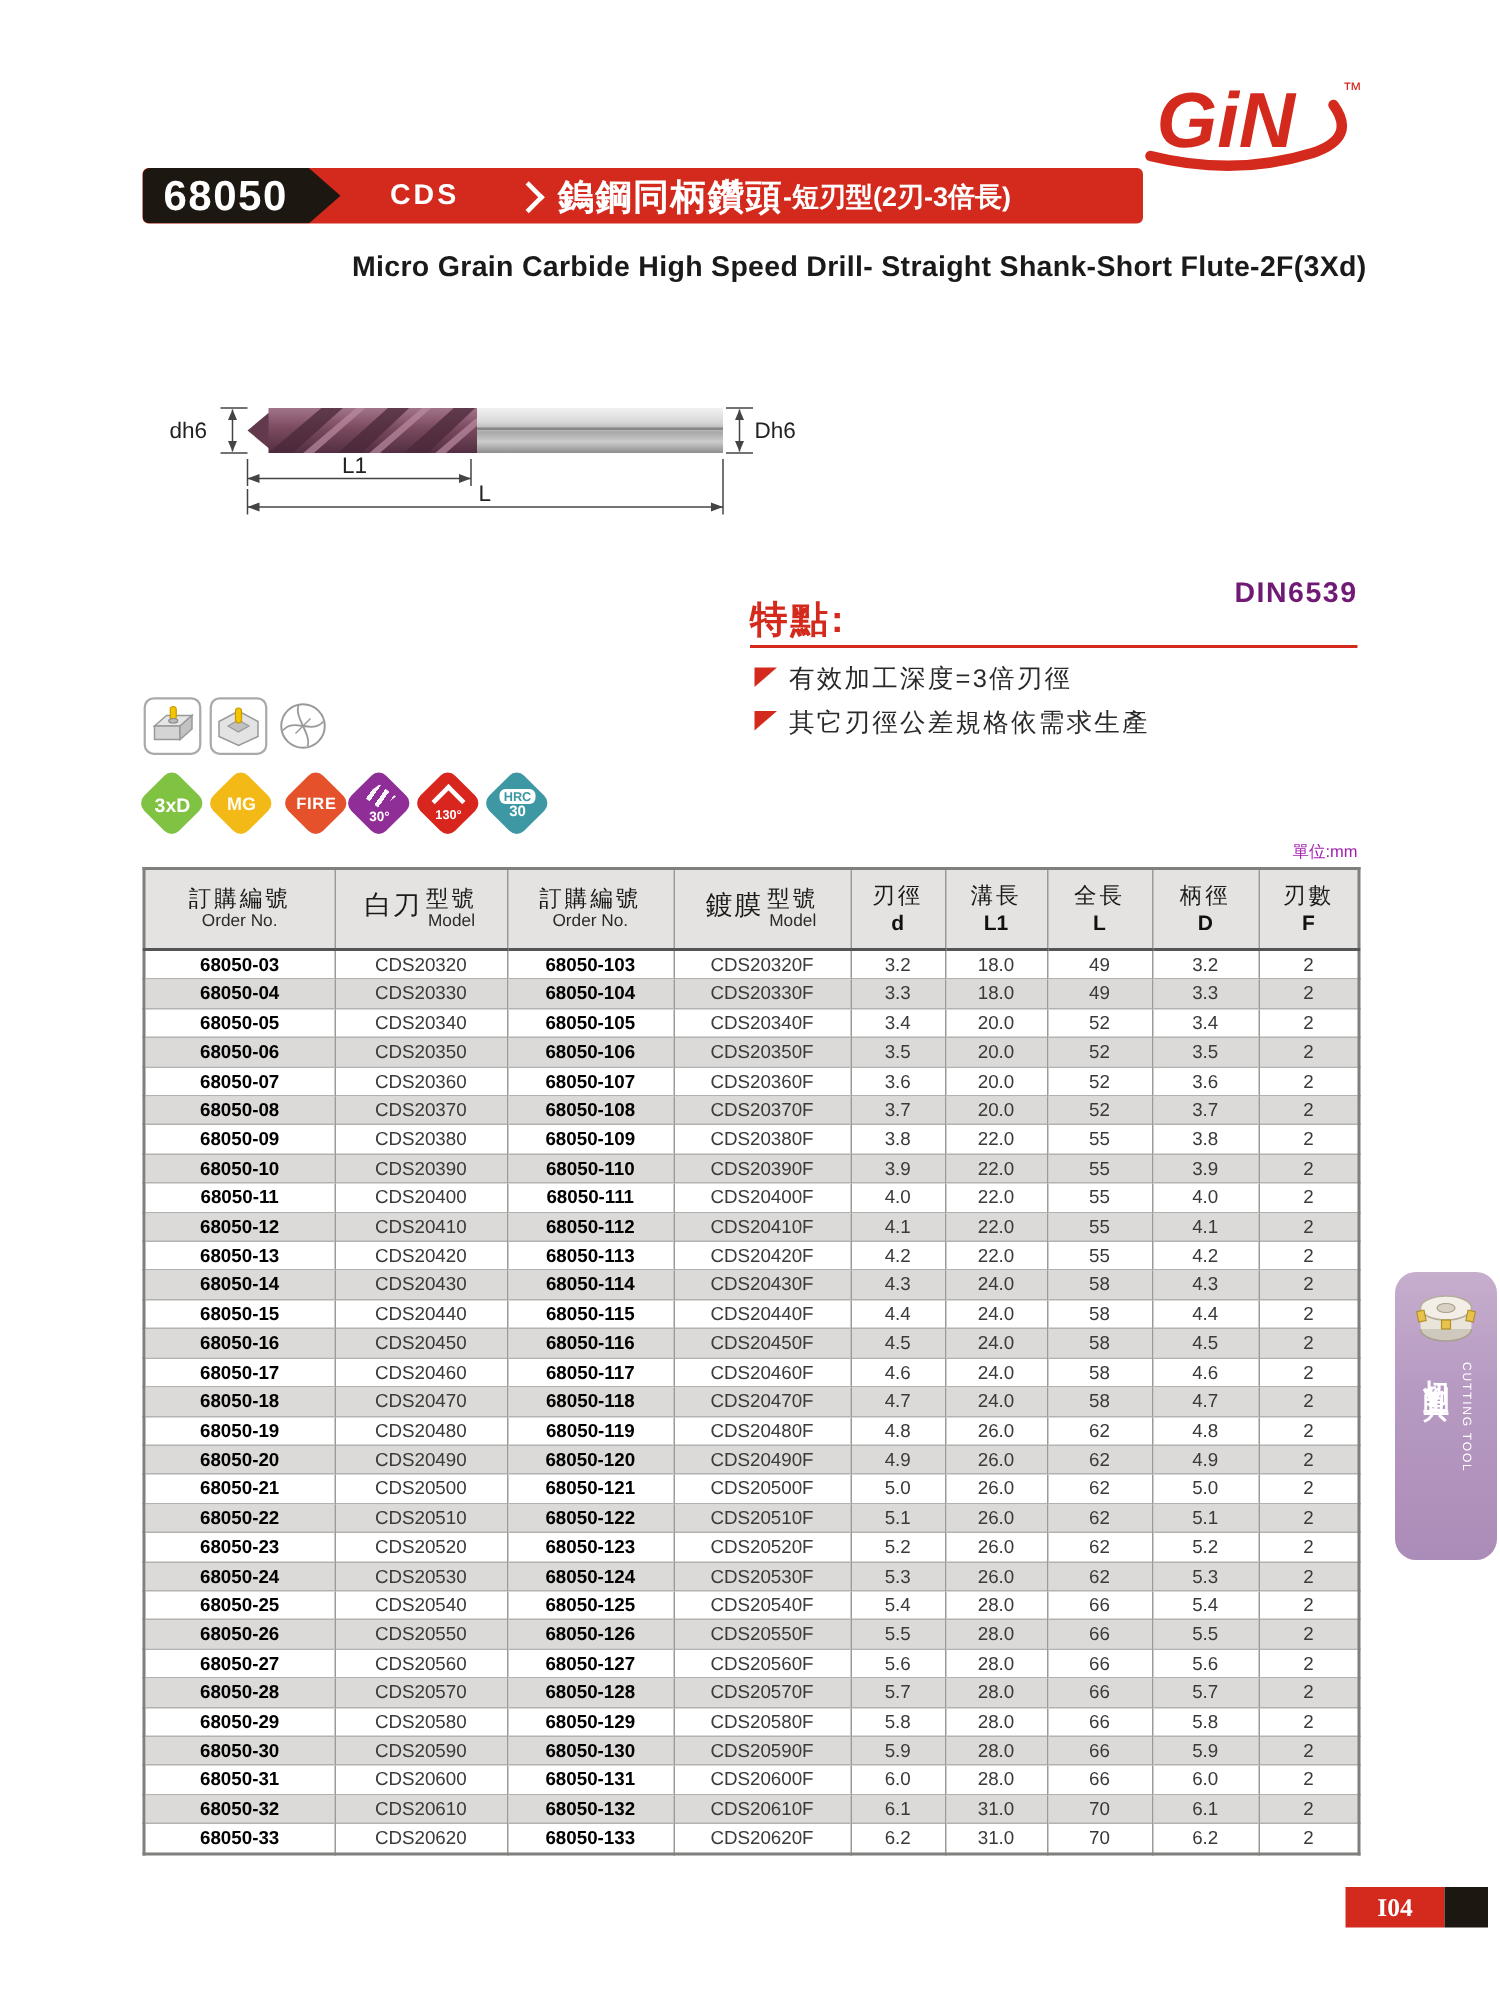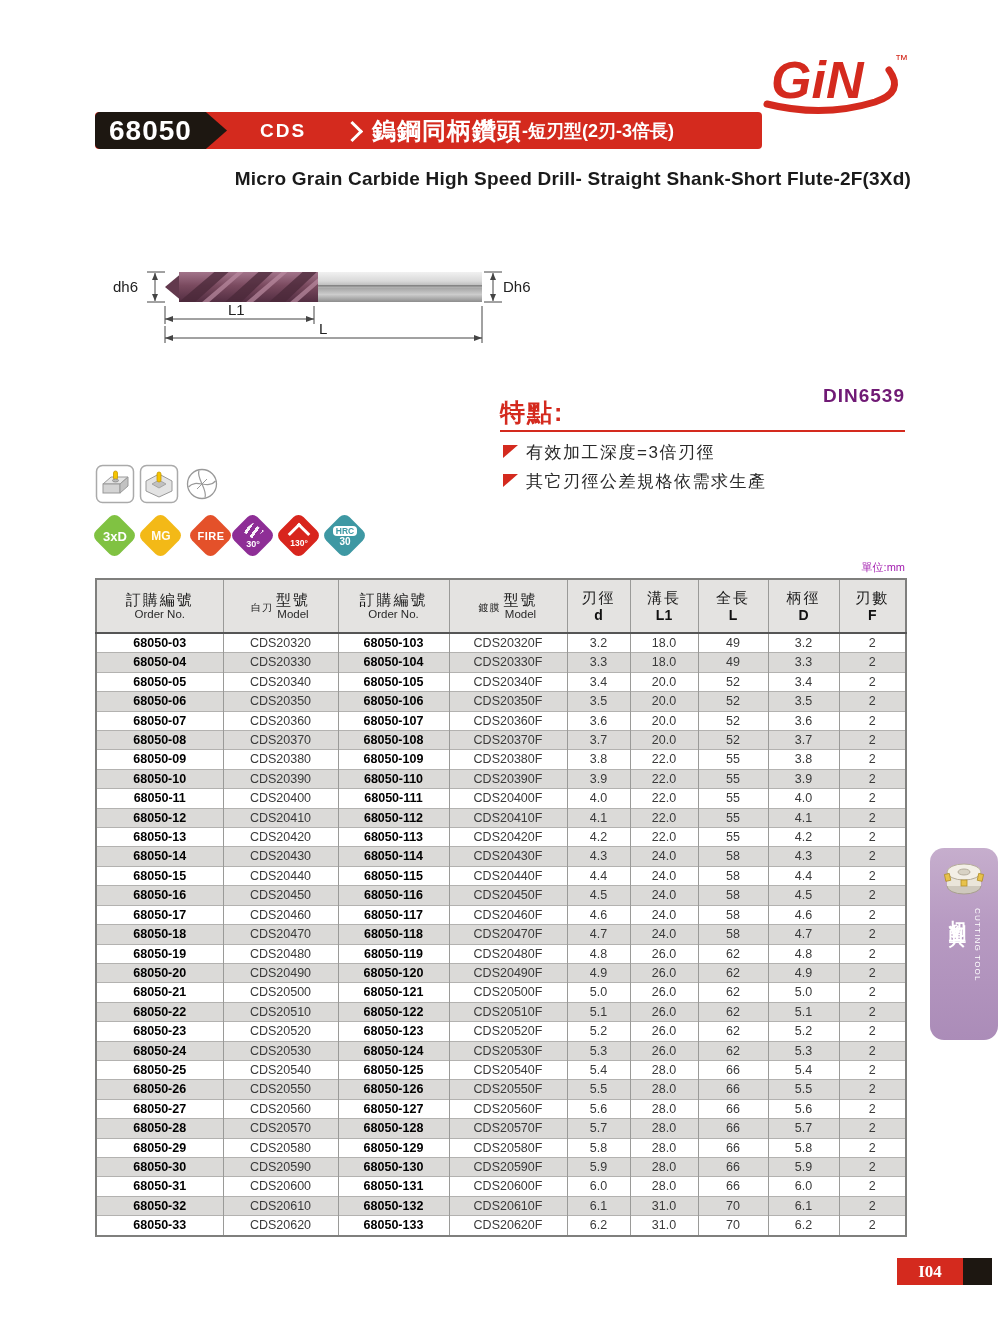--- a/index.html
+++ b/index.html
@@ -75,21 +75,21 @@
   .spec-table td{border-left:1px solid #9a9a98;border-top:1px solid #b3b2b0;height:18.4px;
                  line-height:18.4px;padding:0;text-align:center;font-size:12.5px;color:#3a3a3a;
                  overflow:hidden;white-space:nowrap;}
   .spec-table tr.even{background:#dbdad8;} .spec-table tr.odd{background:#fff;}
   .spec-table td.c0,.spec-table td.c2{font-weight:bold;color:#000;}
   .hdr-stack{display:flex;flex-direction:column;align-items:center;line-height:1.15;}
   .hdr-zh{font-size:15px;color:#1a1a1a;letter-spacing:2px;}
   .hdr-sub{font-size:11.5px;color:#2a2a2a;letter-spacing:0;}
   .hdr-sub.bold{font-size:14px;font-weight:bold;color:#111;}
   .hdr-combo{display:flex;align-items:center;justify-content:center;gap:3px;}
-  .hdr-prefix{font-size:10px;color:#1a1a1a;letter-spacing:1px;align-self:flex-end;padding-bottom:6px;}
+  .hdr-prefix{font-size:18px;color:#1a1a1a;letter-spacing:1px;align-self:flex-end;padding-bottom:6px;}
 
   
   .side-tab{position:absolute;left:930px;top:848px;width:68px;height:192px;border-radius:14px;
             background:linear-gradient(180deg,#c6aecd 0%,var(--tab) 40%,#ab8cb8 100%);
             display:flex;flex-direction:column;align-items:center;}
   .tab-texts{display:flex;flex-direction:row;align-items:flex-start;gap:4px;margin-top:6px;}
   .tab-zh{writing-mode:vertical-rl;font-size:17px;font-weight:bold;color:#fff;letter-spacing:4px;}
   .tab-en{writing-mode:vertical-rl;font-size:8px;color:#fff;letter-spacing:1.2px;margin-top:2px;}
 
   

